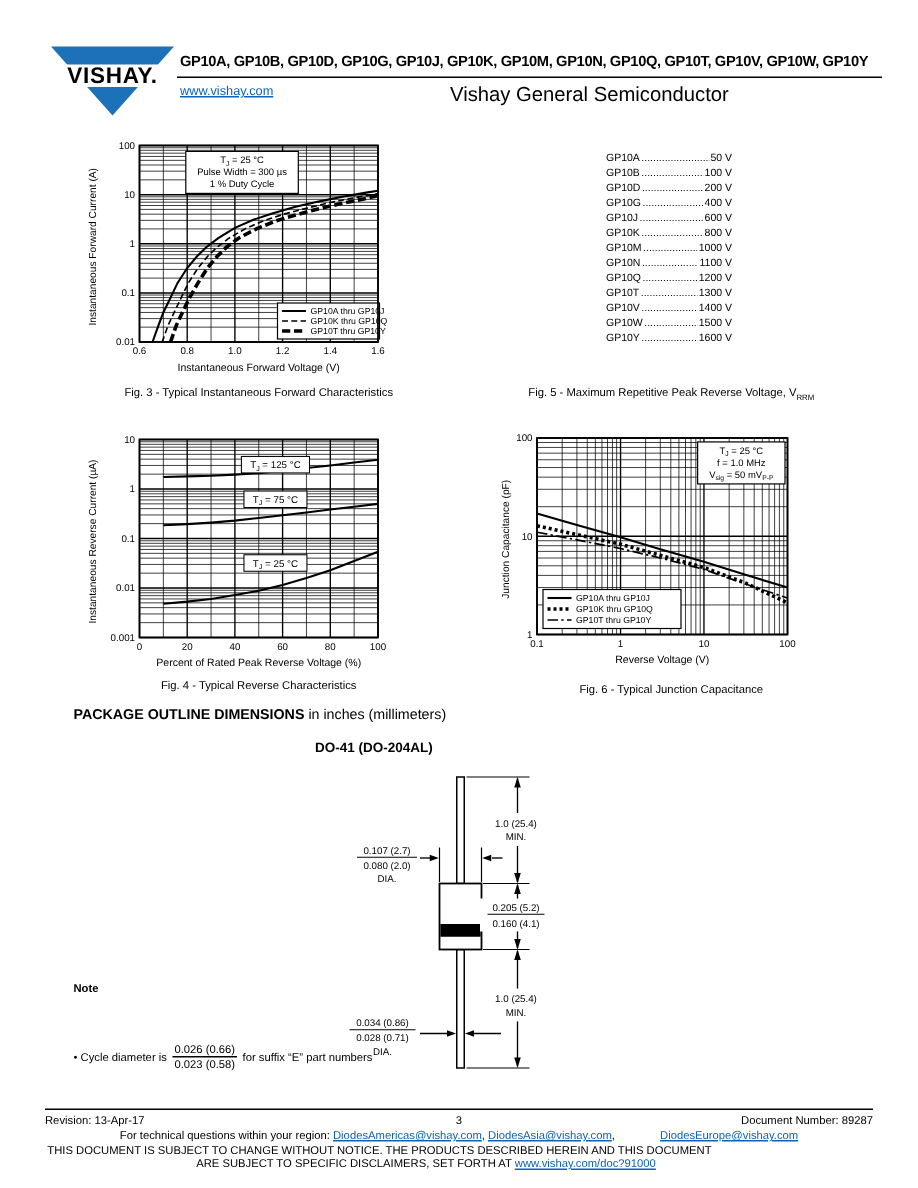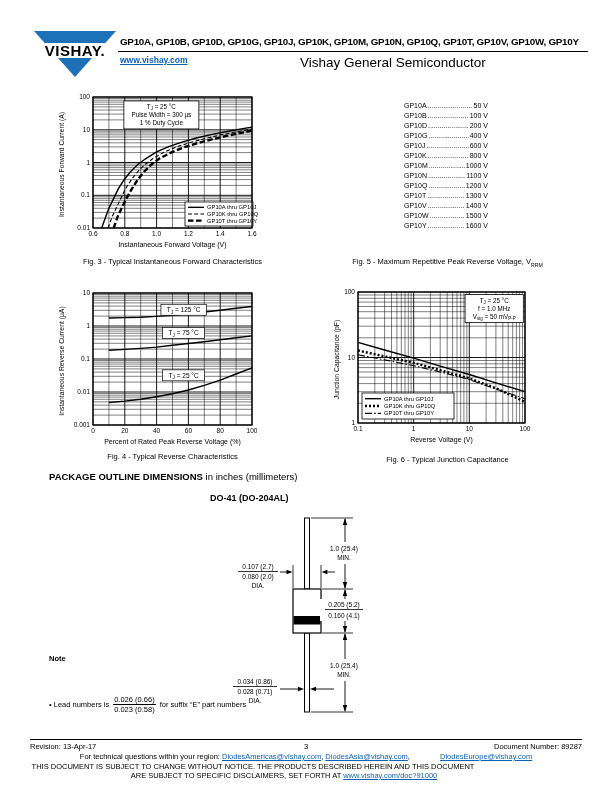--- a/index.html
+++ b/index.html
@@ -42,21 +42,21 @@
 <body>
 
 <div class="abs" style="left:34px;top:31px;width:84px;height:46px">
   <div class="logo-tri" style="border-top-color: rgb(29, 113, 184);"></div>
   <div class="logo-band">
     <span class="logo-word">VISHAY.</span>
   </div>
 </div>
 <div class="abs doc-title" style="left:120px;top:36px;width:470px">GP10A, GP10B, GP10D, GP10G, GP10J, GP10K, GP10M, GP10N, GP10Q, GP10T, GP10V, GP10W, GP10Y</div>
 <div class="abs hdr-rule" style="left:118px;top:51px;width:470px"></div>
-<a class="abs site-link flink" style="left: 120px; top: 55px; color: rgb(11, 98, 184); font-weight: bold;" href="#">www.vishay.com</a>
+<a class="abs site-link flink" style="left: 120px; top: 55px; color: rgb(11, 98, 184);" href="#">www.vishay.com</a>
 <div class="abs division" style="left:300px;top:55px;width:288px">Vishay General Semiconductor</div>
 
 <svg class="abs" style="left:55px;top:84px" width="260" height="177">
     <line x1="38.0" y1="13" x2="38.0" y2="144" stroke="#000" stroke-width="0.9"></line>
     <line x1="53.9" y1="13" x2="53.9" y2="144" stroke="#000" stroke-width="0.5"></line>
     <line x1="69.8" y1="13" x2="69.8" y2="144" stroke="#000" stroke-width="0.9"></line>
     <line x1="85.7" y1="13" x2="85.7" y2="144" stroke="#000" stroke-width="0.5"></line>
     <line x1="101.6" y1="13" x2="101.6" y2="144" stroke="#000" stroke-width="0.9"></line>
     <line x1="117.5" y1="13" x2="117.5" y2="144" stroke="#000" stroke-width="0.5"></line>
     <line x1="133.4" y1="13" x2="133.4" y2="144" stroke="#000" stroke-width="0.9"></line>
@@ -413,21 +413,21 @@
     <text x="48" y="83">DIA.</text>
     <text x="45" y="179">0.034 (0.86)</text>
     <line x1="23" y1="181.5" x2="67" y2="181.5" stroke="#000" stroke-width="0.8"></line>
     <text x="45" y="189">0.028 (0.71)</text>
     <text x="45" y="198">DIA.</text>
   </g>
 </svg>
 
 <div class="abs note-label" style="left:49px;top:654px">Note</div>
 <div class="abs note-line" style="left:49px;top:695px">
-  <span>•</span>&nbsp;<span>Lead numbers is</span>
+  <span>•</span>&nbsp;<span>Cycle diameter is</span>
   <span class="frac">
       <span class="num">0.026 (0.66)</span>
       <span class="den">0.023 (0.58)</span>
     </span>
   <span>for suffix “E” part numbers</span>
 </div>
 
 <div class="abs ft-rule" style="left:30px;top:739px;width:552px"></div>
 <div class="abs ft" style="left:30px;top:742px">Revision: 13-Apr-17</div>
 <div class="abs ft ft-center" style="left:0;top:742px;width:612px">3</div>

